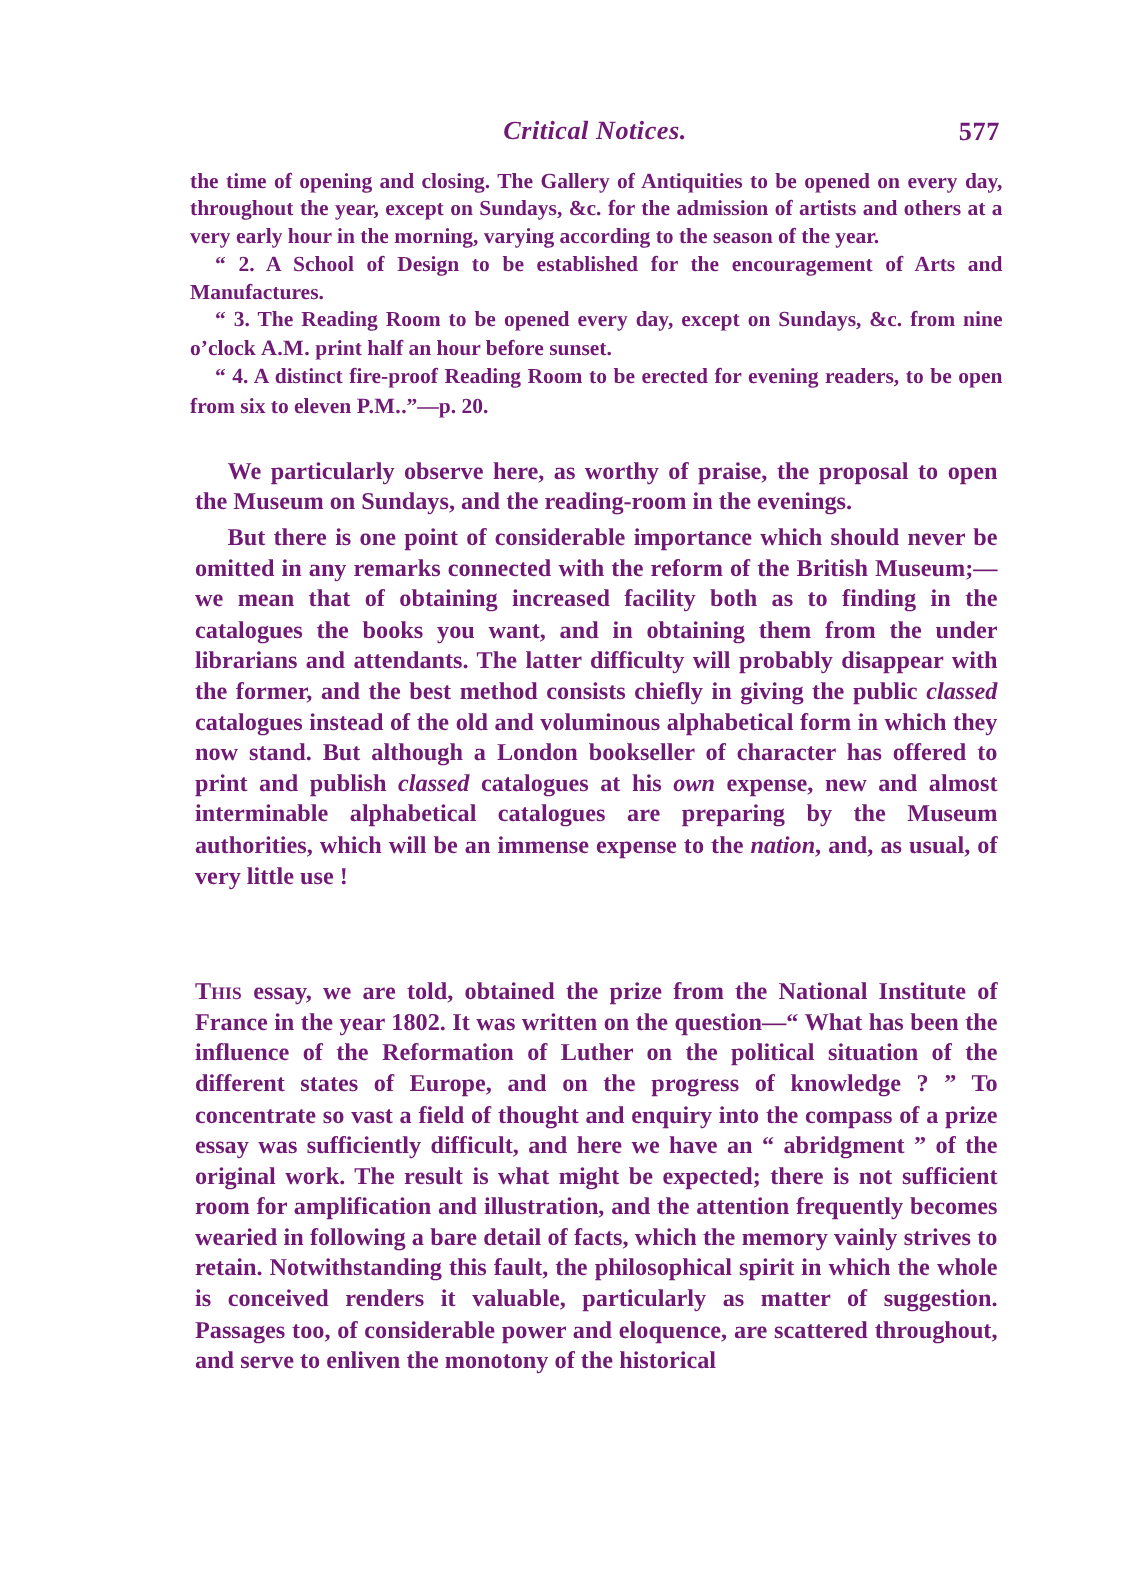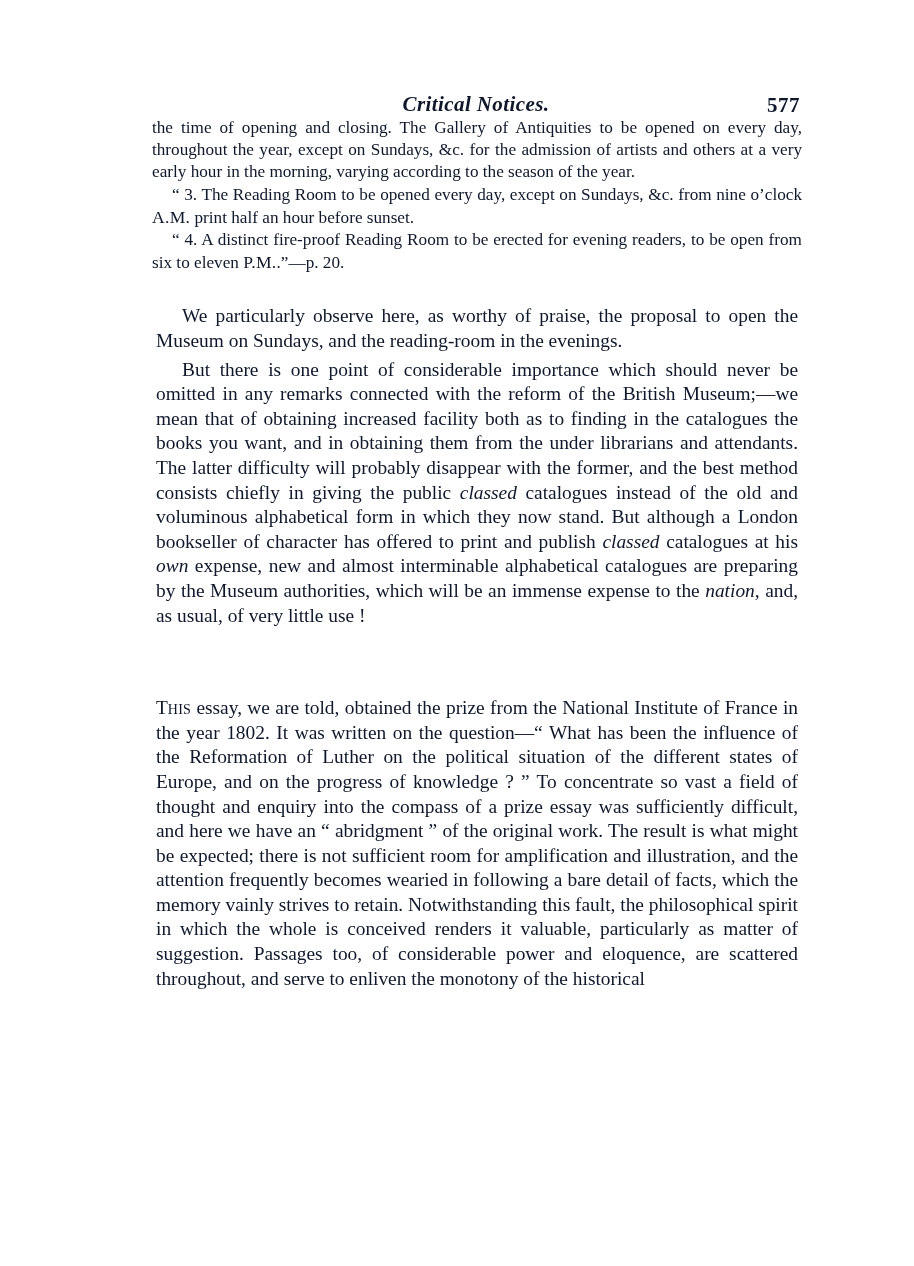--- a/index.html
+++ b/index.html
@@ -7,21 +7,21 @@
     margin: 0;
     padding: 0;
     background: #ffffff;
   }
   .page {
     position: relative;
     width: 914px;
     height: 1266px;
     margin: 0 auto;
     background: #ffffff;
-    color: #0f172a;
+    color: #701a75;
     font-family: "Liberation Serif", "DejaVu Serif", serif;
     overflow: hidden;
   }
 
   
   .running-head {
     position: absolute;
     top: 92px;
     left: 152px;
     width: 648px;
@@ -42,23 +42,24 @@
     right: 0;
     top: 1px;
     font-weight: bold;
     font-size: 21px;
     letter-spacing: 0.5px;
   }
 
   
   .column {
     position: absolute;
-    top: 117px;
+    top: 134px;
     left: 152px;
     width: 650px;
+    font-weight: bold;
   }
 
   
   .extract {
     font-size: 17.2px;
     line-height: 22.2px;
     text-align: justify;
     text-align-last: left;
     margin: 0;
     hyphens: none;
@@ -115,20 +116,21 @@
 
   <div class="running-head">
     <div class="title">Critical Notices.</div>
     <div class="folio">577</div>
   </div>
 
   <div class="column">
 
     <div class="extract">
       <p>the time of opening and closing.    The Gallery of Antiquities to be opened on every day, throughout the year, except on Sundays, &amp;c. for the admission of artists and others at a very early hour in the morning, varying according to the season of the year.</p>
+      <p class="item">“ 2. A School of Design to be established for the encouragement of Arts and Manufactures.</p>
       <p class="item"><span>“ 3. The Reading Room to be opened every day, except on Sundays, &amp;c. from nine o’clock </span><span class="smallcaps">A.M.</span><span> print half an hour before sunset.</span></p>
       <p class="item"><span>“ 4. A distinct fire-proof Reading Room to be erected for evening readers, to be open from six to eleven </span><span class="smallcaps">P.M.</span><span>.”—p. 20.</span></p>
     </div>
 
     <div class="gap-md"></div>
 
     <p class="body-text indent">We particularly observe here, as worthy of praise, the proposal to open the Museum on Sundays, and the reading-room in the evenings.</p>
 
     <p class="body-text indent"><span>But there is one point of considerable importance which should never be omitted in any remarks connected with the reform of the British Museum;—we mean that of obtaining increased facility both as to finding in the catalogues the books you want, and in obtaining them from the under librarians and attendants.    The latter difficulty will probably disappear with the former, and the best method consists chiefly in giving the public </span><span class="ital">classed</span><span> catalogues instead of the old and voluminous alphabetical form in which they now stand.    But although a London bookseller of character has offered to print and publish </span><span class="ital">classed</span><span> catalogues at his </span><span class="ital">own</span><span> expense, new and almost interminable alphabetical catalogues are preparing by the Museum authorities, which will be an immense expense to the </span><span class="ital">nation</span><span>, and, as usual, of very little use !</span></p>
 

